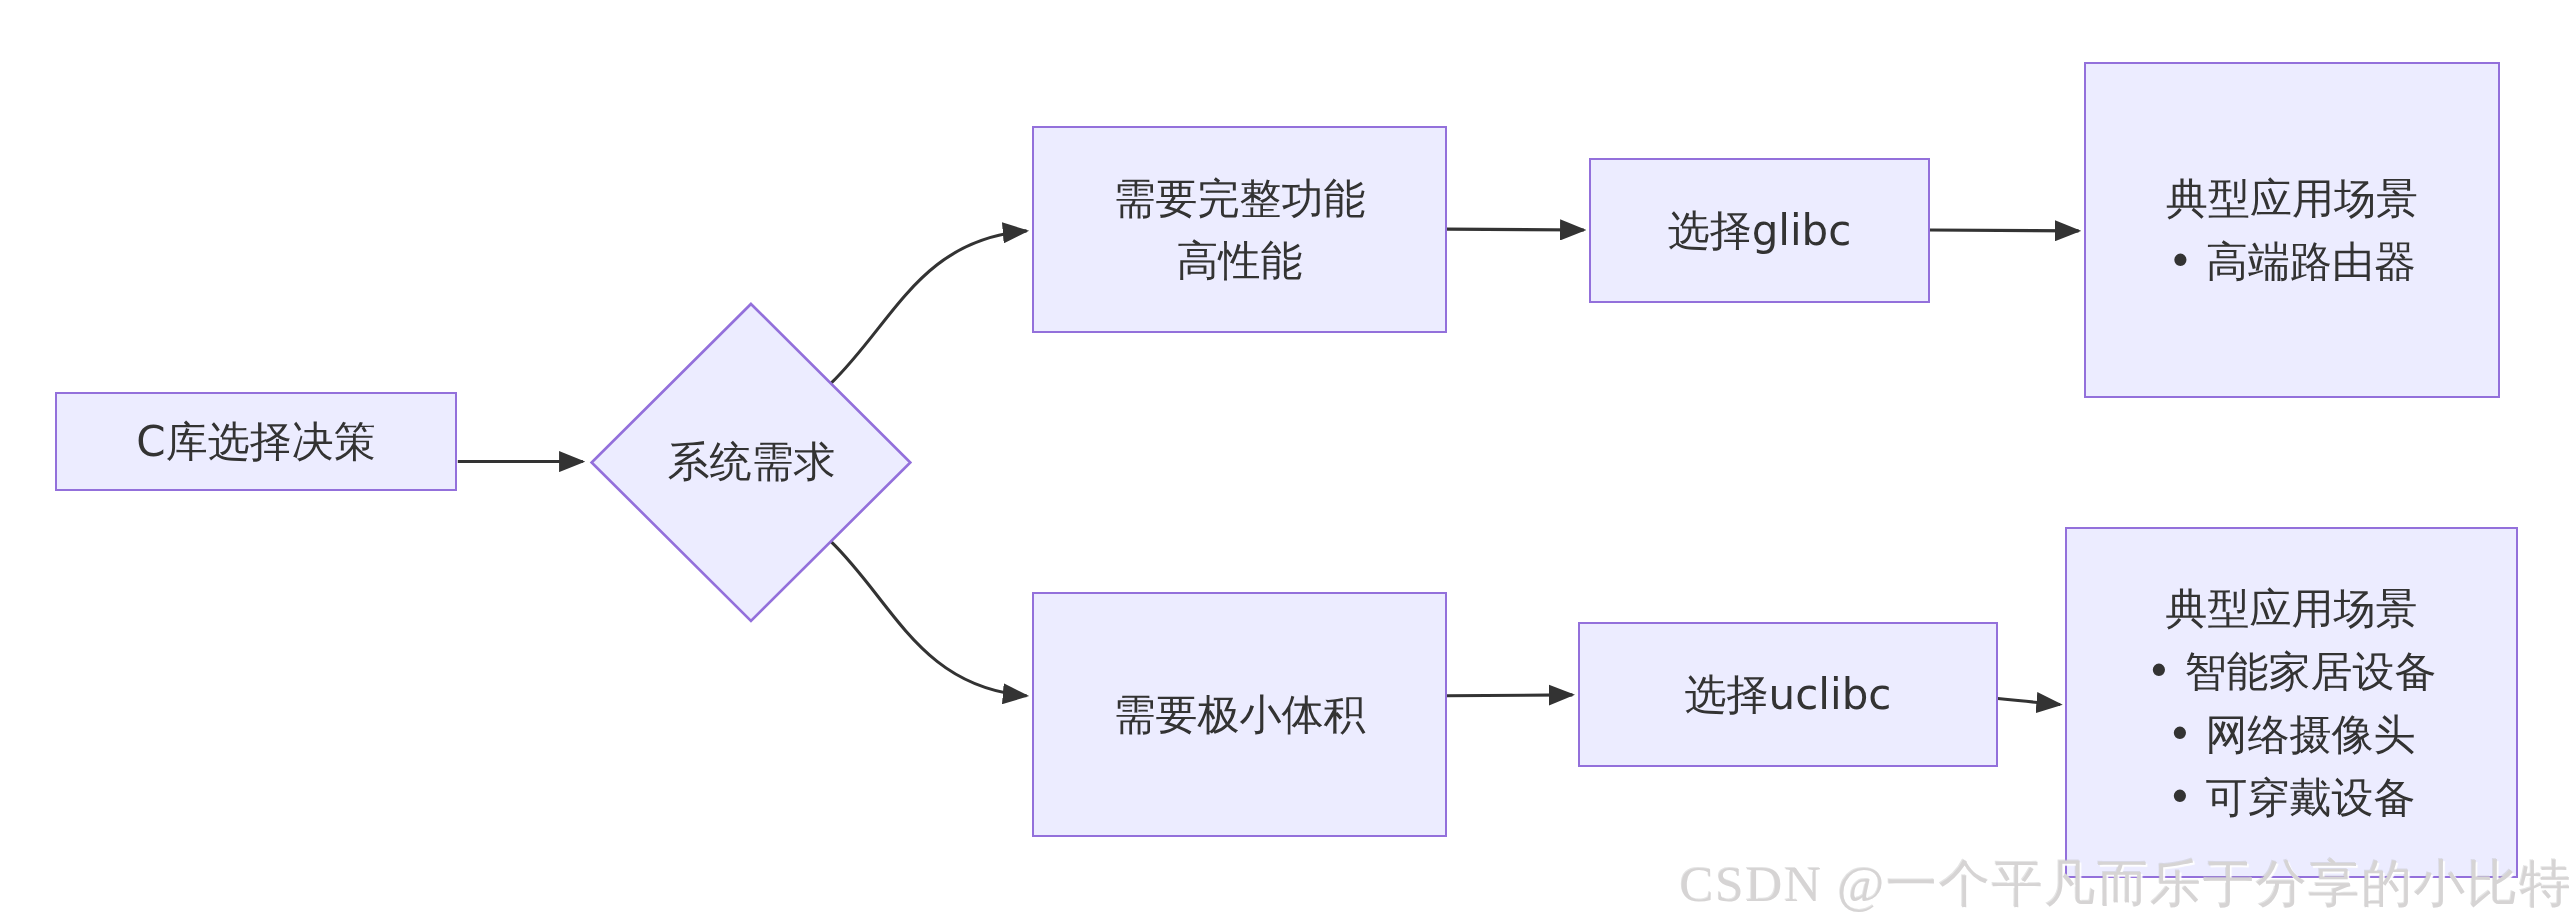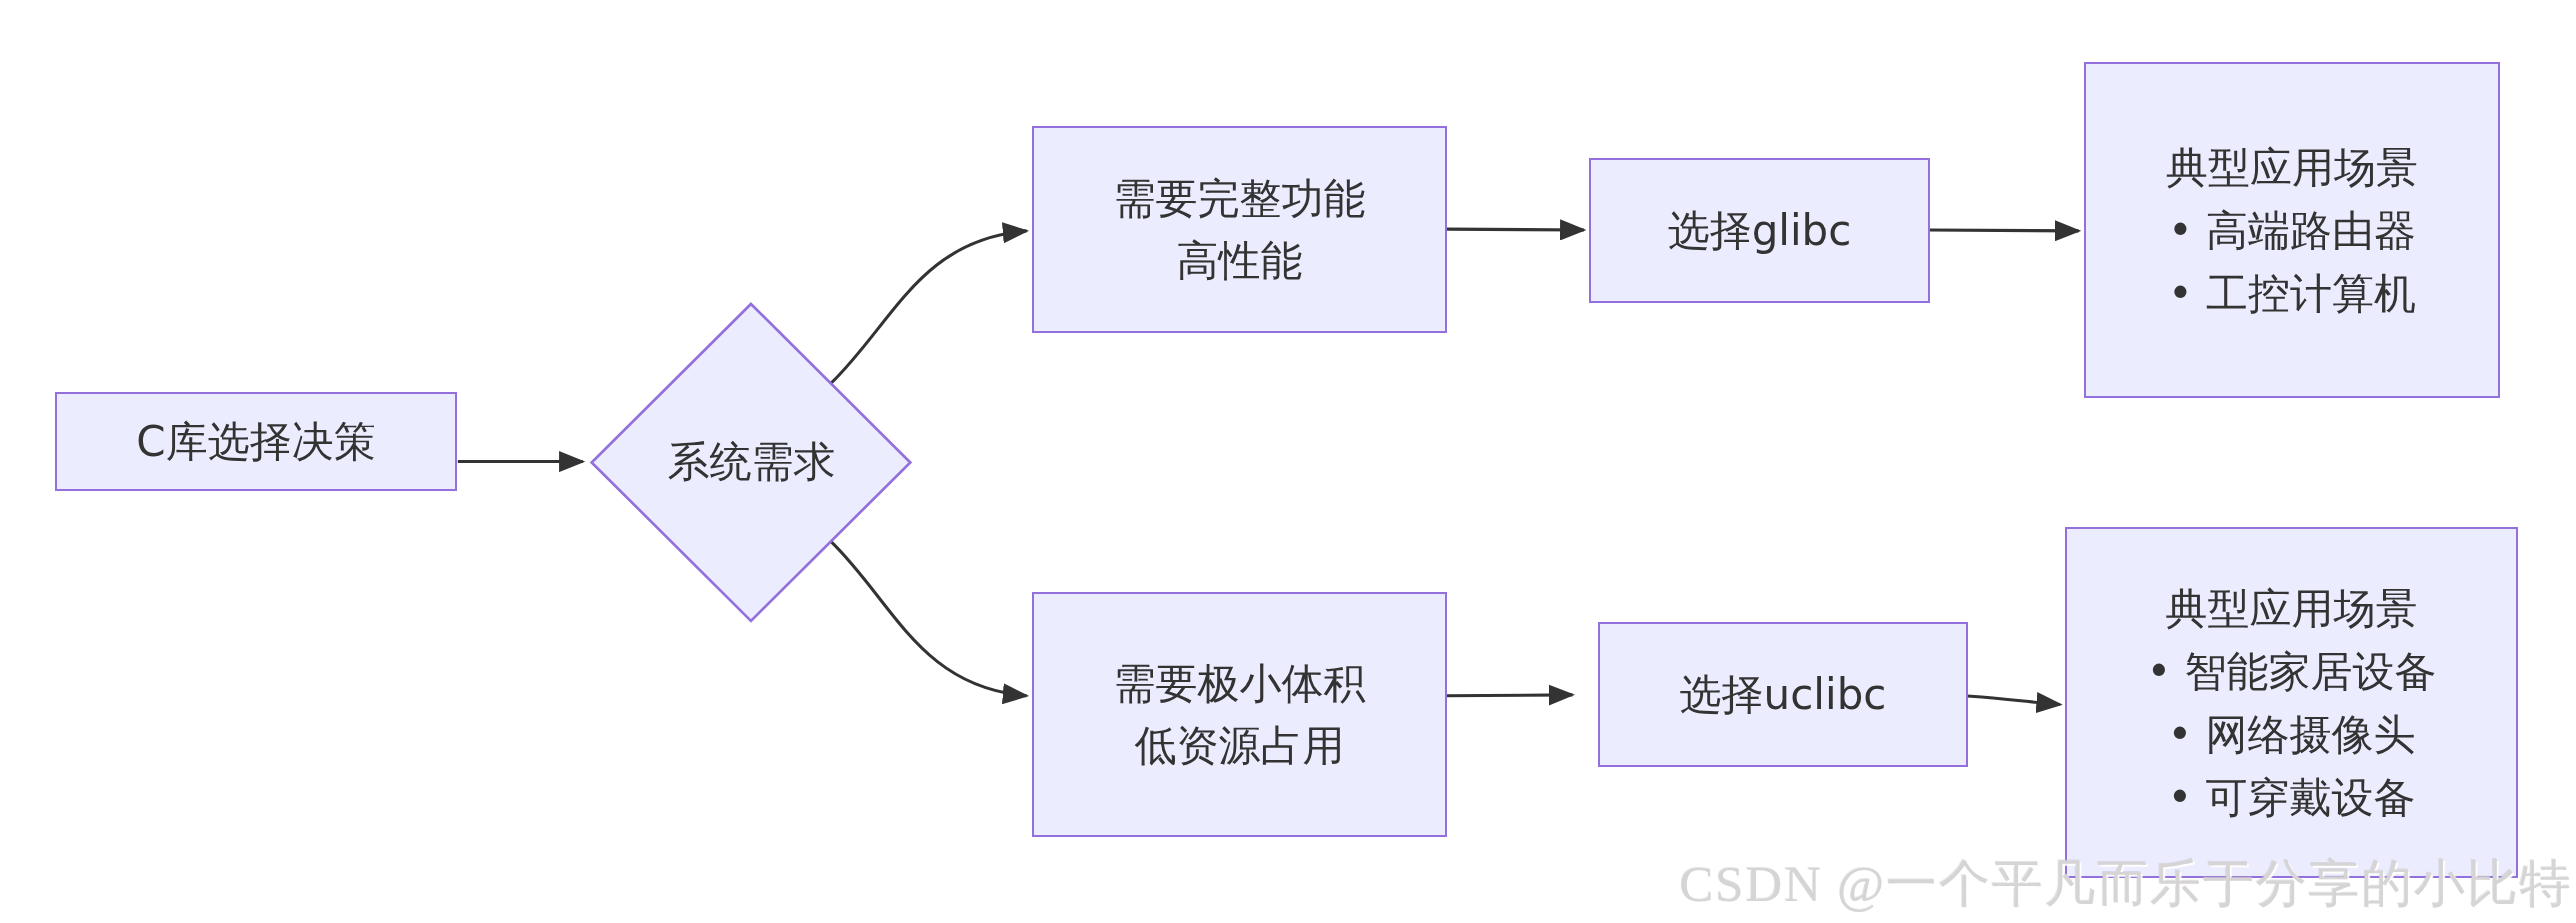--- a/index.html
+++ b/index.html
@@ -34,21 +34,21 @@
     text-shadow:1.8px 1.8px 0.9px rgba(255,255,255,0.95), -0.9px -0.9px 0 rgba(190,190,190,0.4);
     font-family:Liberation Serif, serif;
   }
   
   #n-start{left:55px;top:392px;width:402px;height:99px;}
   #n-decision-label{left:592px;top:383px;width:319px;height:158px;}
   #n-need-full{left:1032px;top:126px;width:415px;height:207px;}
   #n-choose-glibc{left:1589px;top:158px;width:341px;height:145px;}
   #n-glibc-scen{left:2084px;top:62px;width:416px;height:336px;}
   #n-need-small{left:1032px;top:592px;width:415px;height:245px;}
-  #n-choose-uclibc{left:1578px;top:622px;width:370px;height:145px;margin-left:20px;}
+  #n-choose-uclibc{left:1578px;top:622px;width:420px;height:145px;}
   #n-uclibc-scen{left:2065px;top:527px;width:453px;height:351px;}
 </style>
 </head>
 <body>
 
 <div class="canvas">
 
   <svg class="edges" width="2576" height="924" viewBox="0 0 2926 1049">
     <defs>
       <marker id="arrow" viewBox="0 0 30 24" markerUnits="userSpaceOnUse" markerWidth="30" markerHeight="24" refX="27" refY="12" orient="auto">
@@ -80,26 +80,24 @@
   </div>
 
   <div id="n-need-full" class="node">
     <span class="line">需要完整功能</span>
     <span class="line">高性能</span>
   </div>
 
   <div id="n-glibc-scen" class="node list-node">
     <span class="line">典型应用场景</span>
     <span class="line">• 高端路由器</span>
-    <span class="line">• 工控计算机</span>
   </div>
 
   <div id="n-need-small" class="node">
     <span class="line">需要极小体积</span>
-    <span class="line">低资源占用</span>
   </div>
 
   <div id="n-choose-uclibc" class="node">
     <span class="line">选择uclibc</span>
   </div>
 
   <div id="n-uclibc-scen" class="node list-node">
     <span class="line">典型应用场景</span>
     <span class="line">• 智能家居设备</span>
     <span class="line">• 网络摄像头</span>

